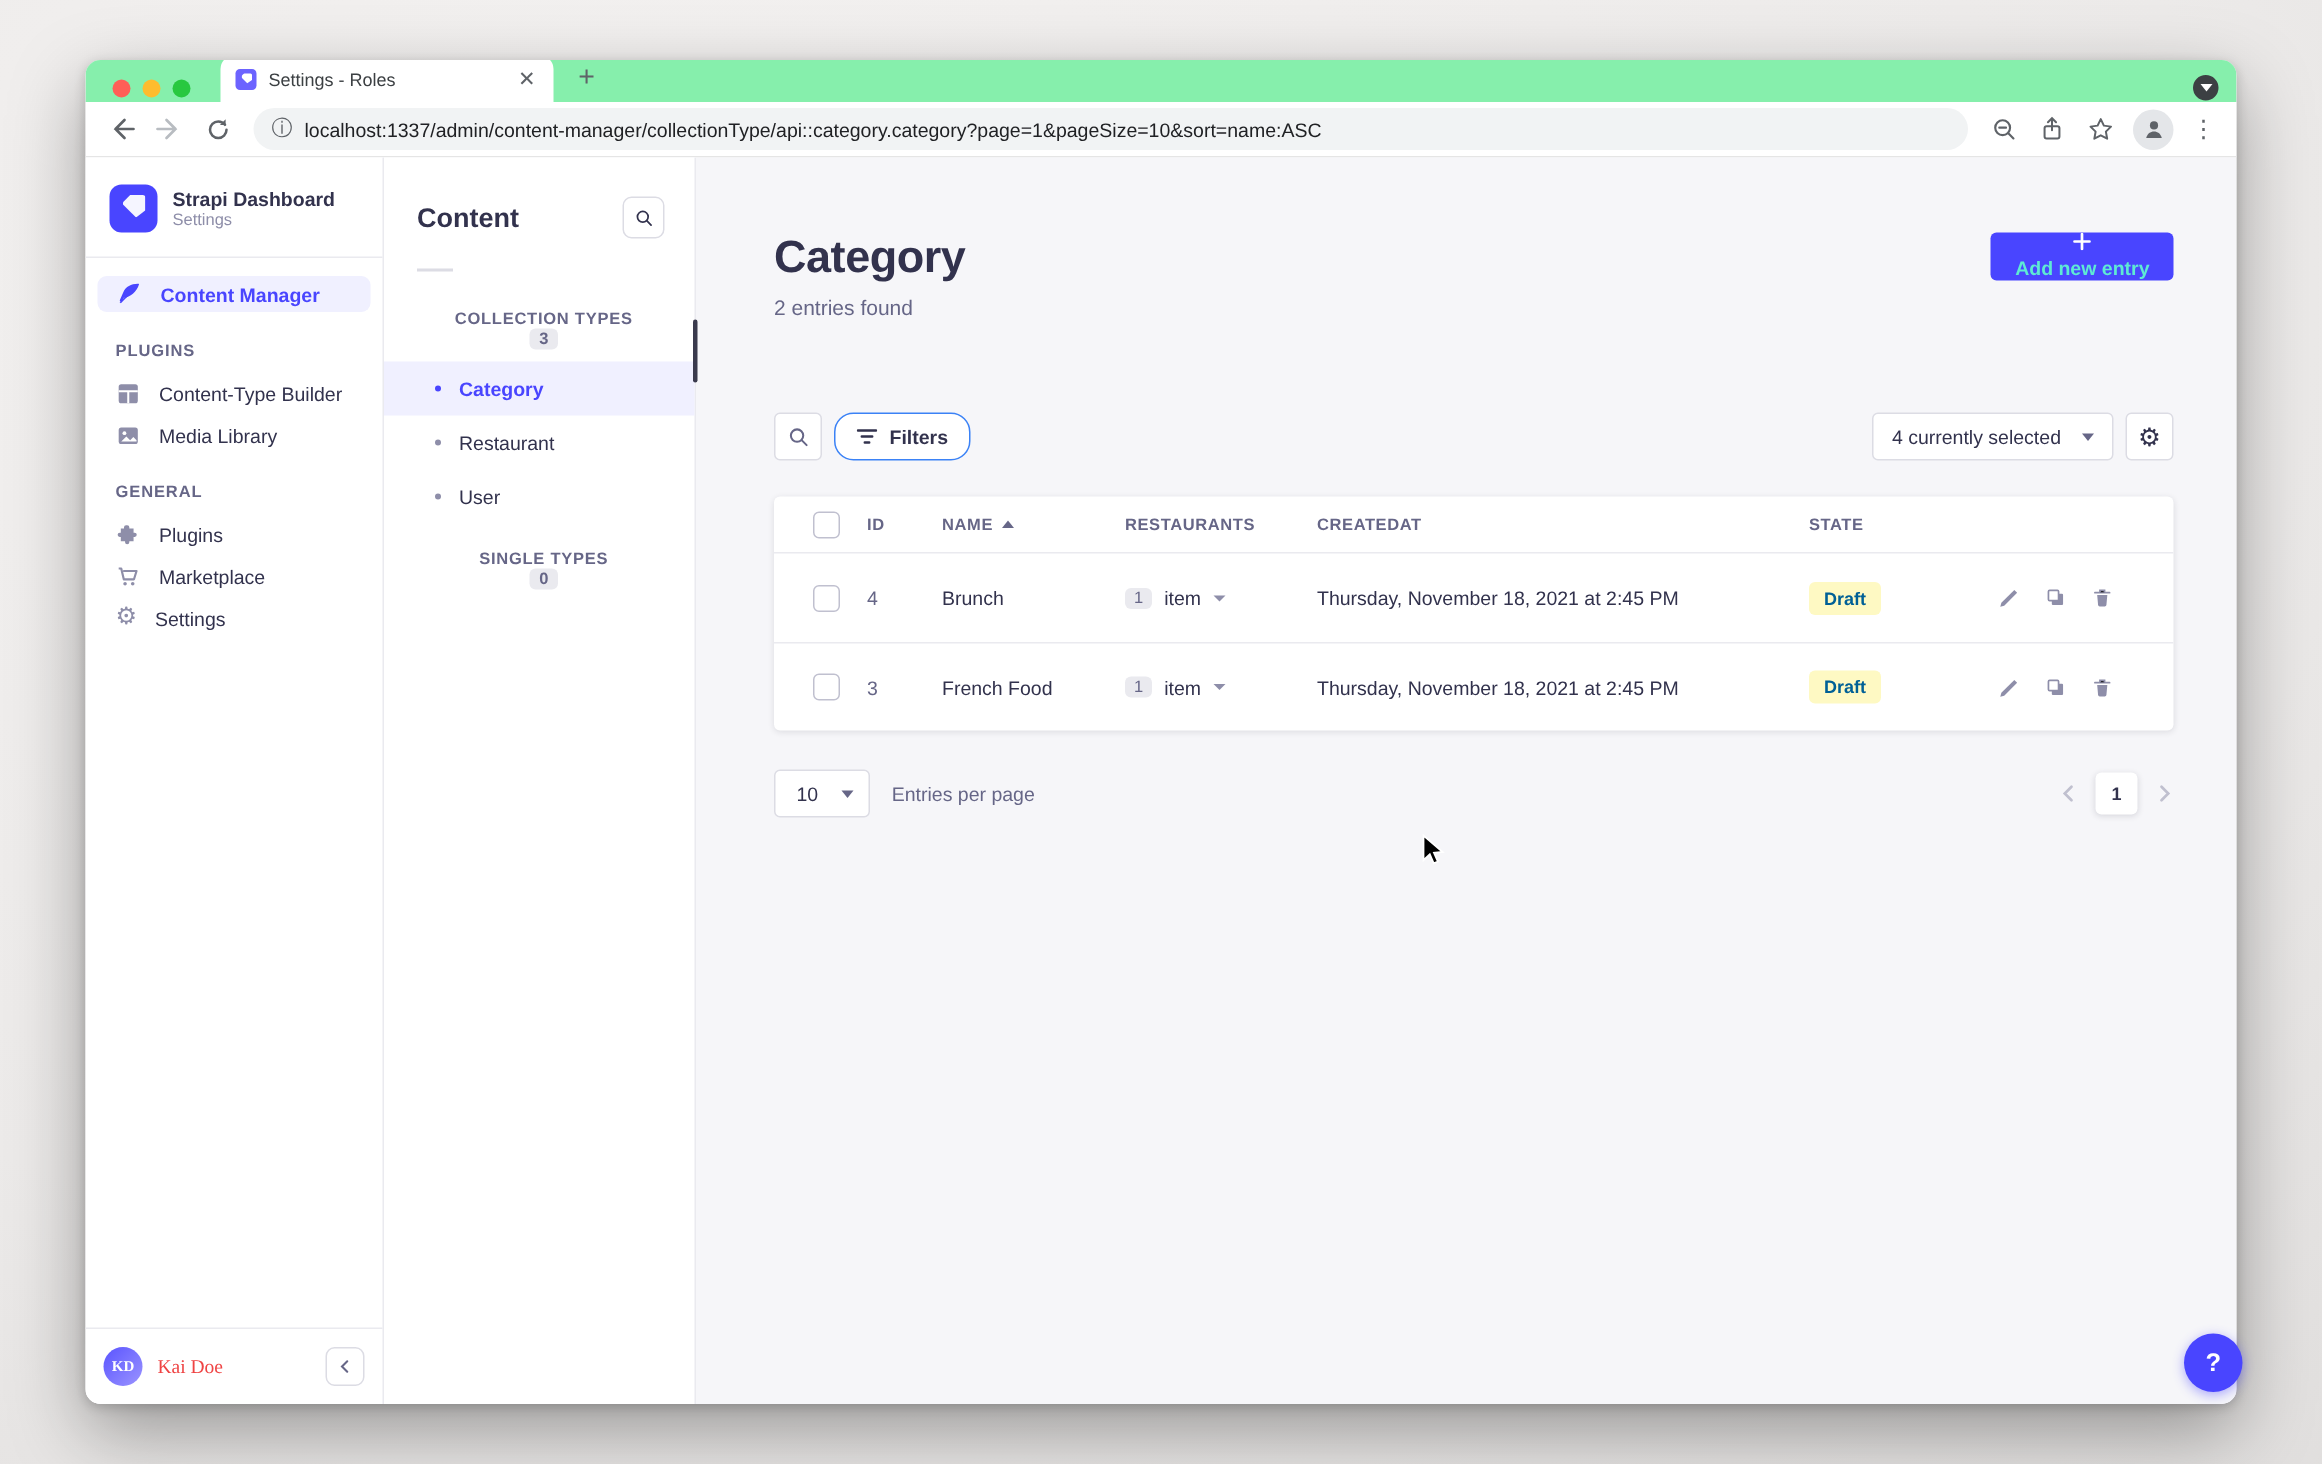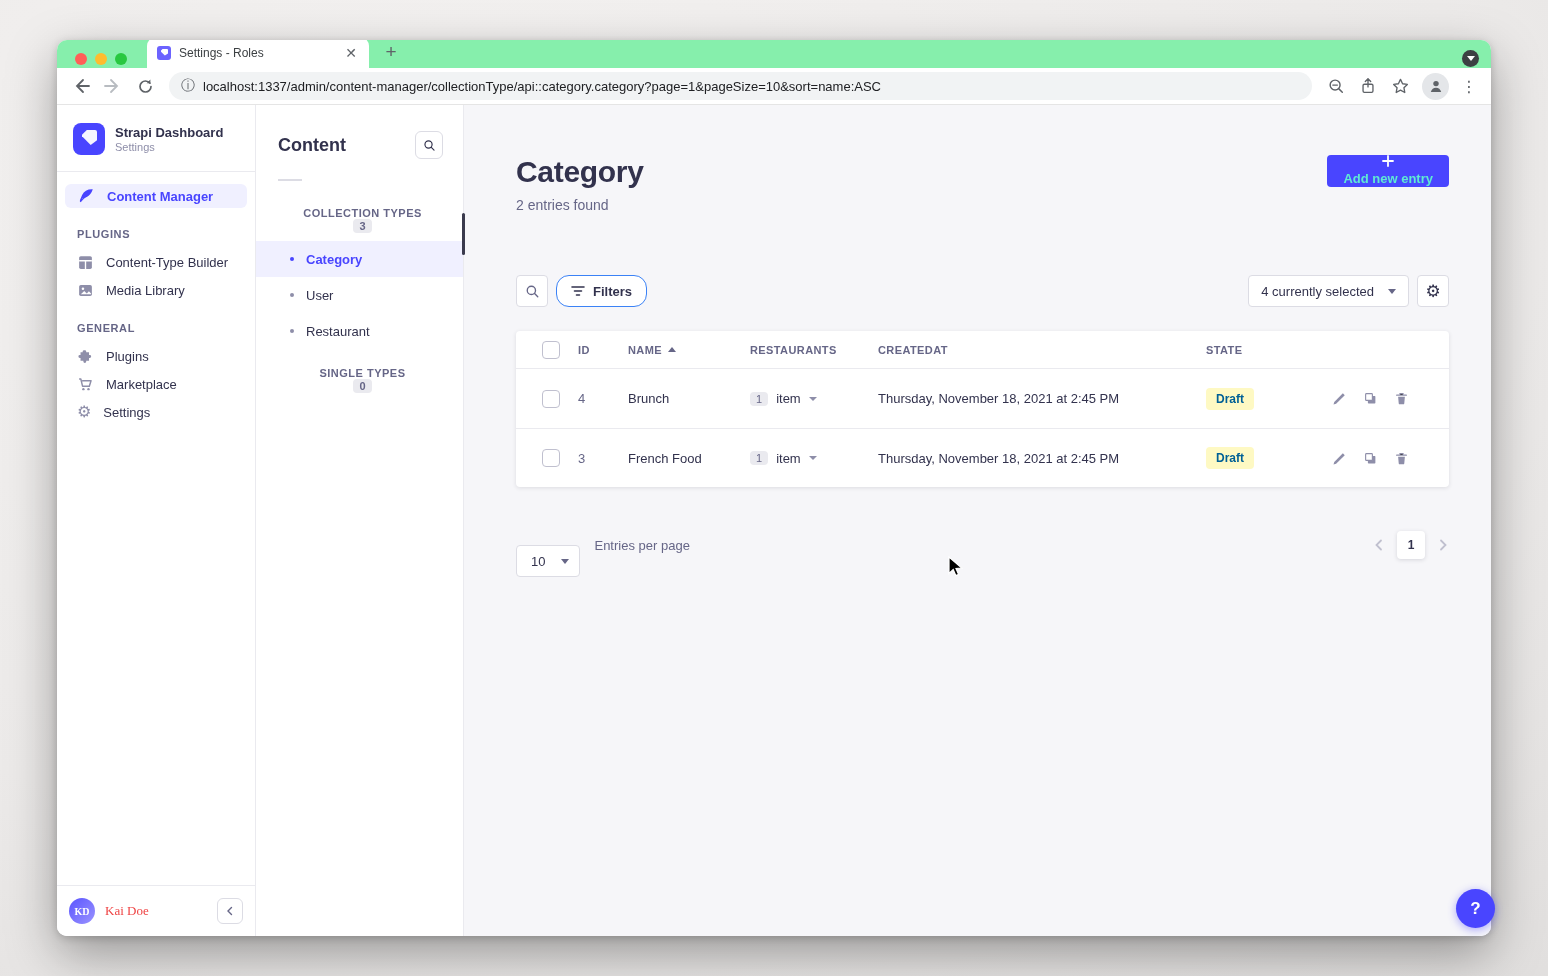--- a/index.html
+++ b/index.html
@@ -93,21 +93,21 @@
   .cell.id { color:#666687; }
   .cb { width:18px; height:18px; border:1px solid #c0c0cf; border-radius:4px; background:#fff; margin-left:26px; }
   .sort-asc { width:0; height:0; border-left:4px solid transparent; border-right:4px solid transparent; border-bottom:5px solid #666687; }
   .rel-badge { background:#eaeaef; color:#666687; font-size:11px; border-radius:4px; padding:1px 6px; margin-right:8px; }
   .rel-caret { margin-left:8px; width:0; height:0; border-left:4px solid transparent; border-right:4px solid transparent; border-top:4px solid #8e8ea9; }
   .state-badge { background:#fef9c3; color:#006096; font-size:12px; font-weight:700; border-radius:4px; padding:4px 10px; }
   .rowicons { display:flex; align-items:center; gap:16px; justify-content:flex-end; padding-right:40px; color:#8e8ea9; }
   
   .pagerow { display:flex; align-items:center; justify-content:space-between; margin-top:26px; }
   .pageleft { display:flex; align-items:center; gap:14px; }
-  .pagesize { height:32px; min-width:64px; background:#fff; border:1px solid #dcdce4; border-radius:4px; padding:0 10px 0 14px; font-size:13px; color:#32324d; display:flex; align-items:center; gap:16px;margin-top:32px; }
+  .pagesize { height:32px; min-width:64px; background:#fff; border:1px solid #dcdce4; border-radius:4px; padding:0 10px 0 14px; font-size:13px; color:#32324d; display:flex; align-items:center; gap:16px; }
   .entries-label { font-size:13px; color:#666687; }
   .pageright { display:flex; align-items:center; gap:12px; color:#c0c0cf; }
   .pagenum { width:28px; height:28px; background:#fff; border-radius:4px; box-shadow:0 1px 4px rgba(33,33,52,.15); display:flex; align-items:center; justify-content:center; font-size:12px; font-weight:700; color:#32324d; }
   .helpbtn {
     position:absolute; left:1456px; top:889px; width:39px; height:39px; border-radius:50%;
     background:#4945ff; color:#fff; font-size:17px; font-weight:700;
     display:flex; align-items:center; justify-content:center; box-shadow:0 2px 8px rgba(73,69,255,.45); z-index:20;
   }
   .cursor { position:absolute; left:947px; top:556px; z-index:30; pointer-events:none; }
   svg { display:block; }
@@ -262,25 +262,25 @@
       <div class="group-head">
         <span class="group-label">COLLECTION TYPES</span>
         <span class="count-badge">3</span>
       </div>
       <div class="sub-item active">
         <span class="dot"></span>
         <span>Category</span>
       </div>
       <div class="sub-item">
         <span class="dot"></span>
-        <span>User</span>
+        <span>Restaurant</span>
       </div>
       <div class="sub-item">
         <span class="dot"></span>
-        <span>Restaurant</span>
+        <span>User</span>
       </div>
 
       <div class="group-head" style="margin-top:10px">
         <span class="group-label">SINGLE TYPES</span>
         <span class="count-badge">0</span>
       </div>
 
       <div class="scroll-thumb"></div>
     </nav>
 

